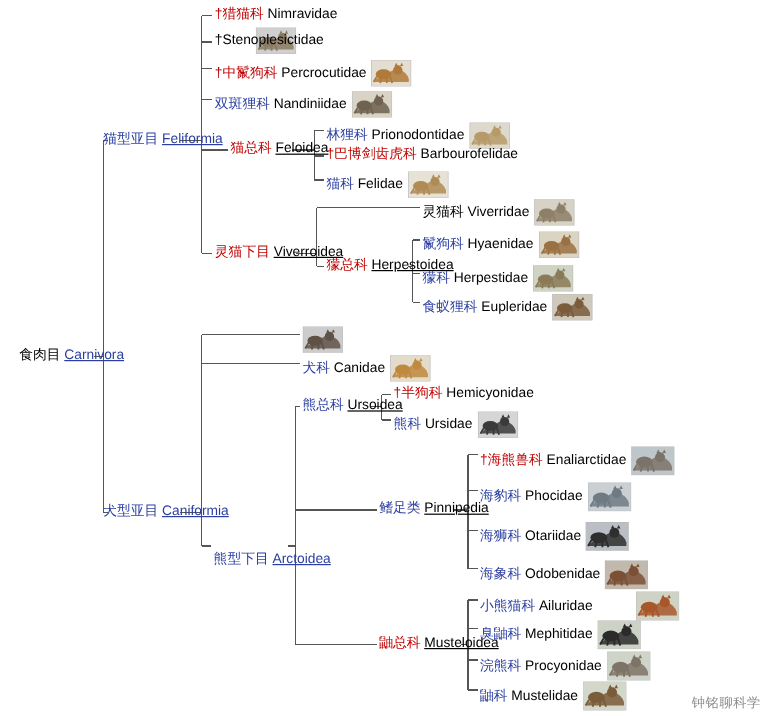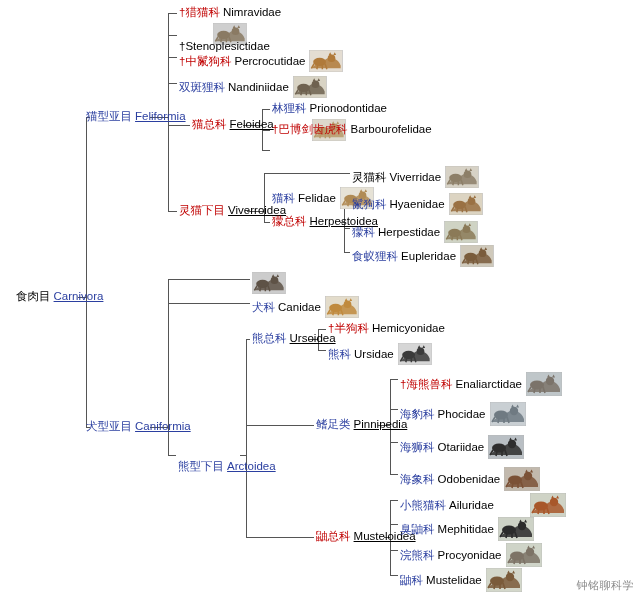--- a/index.html
+++ b/index.html
@@ -151,21 +151,21 @@
           <rect x="0" y="0" width="36" height="24" fill="#cfcfcf"></rect>
           <path d="M2 20 q6 -7 12 -6 q5 -7 12 -5 q6 2 8 8 l0 3 -32 0 z" fill="#8a7a63" opacity="0.85"></path>
           <ellipse cx="11" cy="13" rx="7" ry="4.5" fill="#8a7a63"></ellipse>
           <circle cx="24" cy="9" r="4.2" fill="#8a7a63"></circle>
           <path d="M21 5.5 l1.6 -3 1.4 3 z" fill="#8a7a63"></path>
           <path d="M26 5.5 l1.6 -3 1.4 3 z" fill="#8a7a63"></path>
           <path d="M5 15 l-3 5 M9 16 l-1 5 M14 16 l0 5 M17 15 l2 6" stroke="#8a7a63" stroke-width="1.6" fill="none"></path>
           <rect x="0" y="0" width="36" height="24" fill="none" stroke="#b5b5b5" stroke-width="0.6"></rect>
         </svg>
       </div>
-      <div class="node" style="left: 179px; top: 28px; margin-top: 12px;">
+      <div class="node" style="left: 179px; top: 28px;">
         <span class="label"><span class="sci" style="color:#000000">†Stenoplesictidae</span></span>
       </div>
       <div class="node" style="left: 179px; top: 50px;">
         <span class="label"><span class="cn" style="color:#c00000">†中鬣狗科</span> <span class="sci" style="color:#000000">Percrocutidae</span></span>
         <svg class="thumb" width="34" height="22" viewBox="0 0 36 24">
           <rect x="0" y="0" width="36" height="24" fill="#e4ddd2"></rect>
           <path d="M2 20 q6 -7 12 -6 q5 -7 12 -5 q6 2 8 8 l0 3 -32 0 z" fill="#b07a3a" opacity="0.85"></path>
           <ellipse cx="11" cy="13" rx="7" ry="4.5" fill="#b07a3a"></ellipse>
           <circle cx="24" cy="9" r="4.2" fill="#b07a3a"></circle>
           <path d="M21 5.5 l1.6 -3 1.4 3 z" fill="#b07a3a"></path>
@@ -183,37 +183,37 @@
           <circle cx="24" cy="9" r="4.2" fill="#6f6250"></circle>
           <path d="M21 5.5 l1.6 -3 1.4 3 z" fill="#6f6250"></path>
           <path d="M26 5.5 l1.6 -3 1.4 3 z" fill="#6f6250"></path>
           <path d="M5 15 l-3 5 M9 16 l-1 5 M14 16 l0 5 M17 15 l2 6" stroke="#6f6250" stroke-width="1.6" fill="none"></path>
           <rect x="0" y="0" width="36" height="24" fill="none" stroke="#b5b5b5" stroke-width="0.6"></rect>
         </svg>
       </div>
       <div class="node" style="left: 192px; top: 118px;">
         <span class="label"><span class="cn" style="color:#c00000">猫总科</span> <span class="sci underline" style="color:#000000">Feloidea</span></span>
       </div>
-      <div class="node" style="left: 272px; top: 102px; flex-direction: column;">
+      <div class="node" style="left: 272px; top: 102px;">
         <span class="label"><span class="cn" style="color:#2b3fa0">林狸科</span> <span class="sci" style="color:#000000">Prionodontidae</span></span>
         <svg class="thumb" width="34" height="22" viewBox="0 0 36 24">
           <rect x="0" y="0" width="36" height="24" fill="#ddd9cc"></rect>
           <path d="M2 20 q6 -7 12 -6 q5 -7 12 -5 q6 2 8 8 l0 3 -32 0 z" fill="#b89a6a" opacity="0.85"></path>
           <ellipse cx="11" cy="13" rx="7" ry="4.5" fill="#b89a6a"></ellipse>
           <circle cx="24" cy="9" r="4.2" fill="#b89a6a"></circle>
           <path d="M21 5.5 l1.6 -3 1.4 3 z" fill="#b89a6a"></path>
           <path d="M26 5.5 l1.6 -3 1.4 3 z" fill="#b89a6a"></path>
           <path d="M5 15 l-3 5 M9 16 l-1 5 M14 16 l0 5 M17 15 l2 6" stroke="#b89a6a" stroke-width="1.6" fill="none"></path>
           <rect x="0" y="0" width="36" height="24" fill="none" stroke="#b5b5b5" stroke-width="0.6"></rect>
         </svg>
       </div>
       <div class="node" style="left: 272px; top: 123px;">
         <span class="label"><span class="cn" style="color:#c00000">†巴博剑齿虎科</span> <span class="sci" style="color:#000000">Barbourofelidae</span></span>
       </div>
-      <div class="node" style="left: 272px; top: 143px; margin-top: 44px;">
+      <div class="node" style="left: 272px; top: 143px;">
         <span class="label"><span class="cn" style="color:#2b3fa0">猫科</span> <span class="sci" style="color:#000000">Felidae</span></span>
         <svg class="thumb" width="34" height="22" viewBox="0 0 36 24">
           <rect x="0" y="0" width="36" height="24" fill="#e6e2d6"></rect>
           <path d="M2 20 q6 -7 12 -6 q5 -7 12 -5 q6 2 8 8 l0 3 -32 0 z" fill="#b08b55" opacity="0.85"></path>
           <ellipse cx="11" cy="13" rx="7" ry="4.5" fill="#b08b55"></ellipse>
           <circle cx="24" cy="9" r="4.2" fill="#b08b55"></circle>
           <path d="M21 5.5 l1.6 -3 1.4 3 z" fill="#b08b55"></path>
           <path d="M26 5.5 l1.6 -3 1.4 3 z" fill="#b08b55"></path>
           <path d="M5 15 l-3 5 M9 16 l-1 5 M14 16 l0 5 M17 15 l2 6" stroke="#b08b55" stroke-width="1.6" fill="none"></path>
           <rect x="0" y="0" width="36" height="24" fill="none" stroke="#b5b5b5" stroke-width="0.6"></rect>

